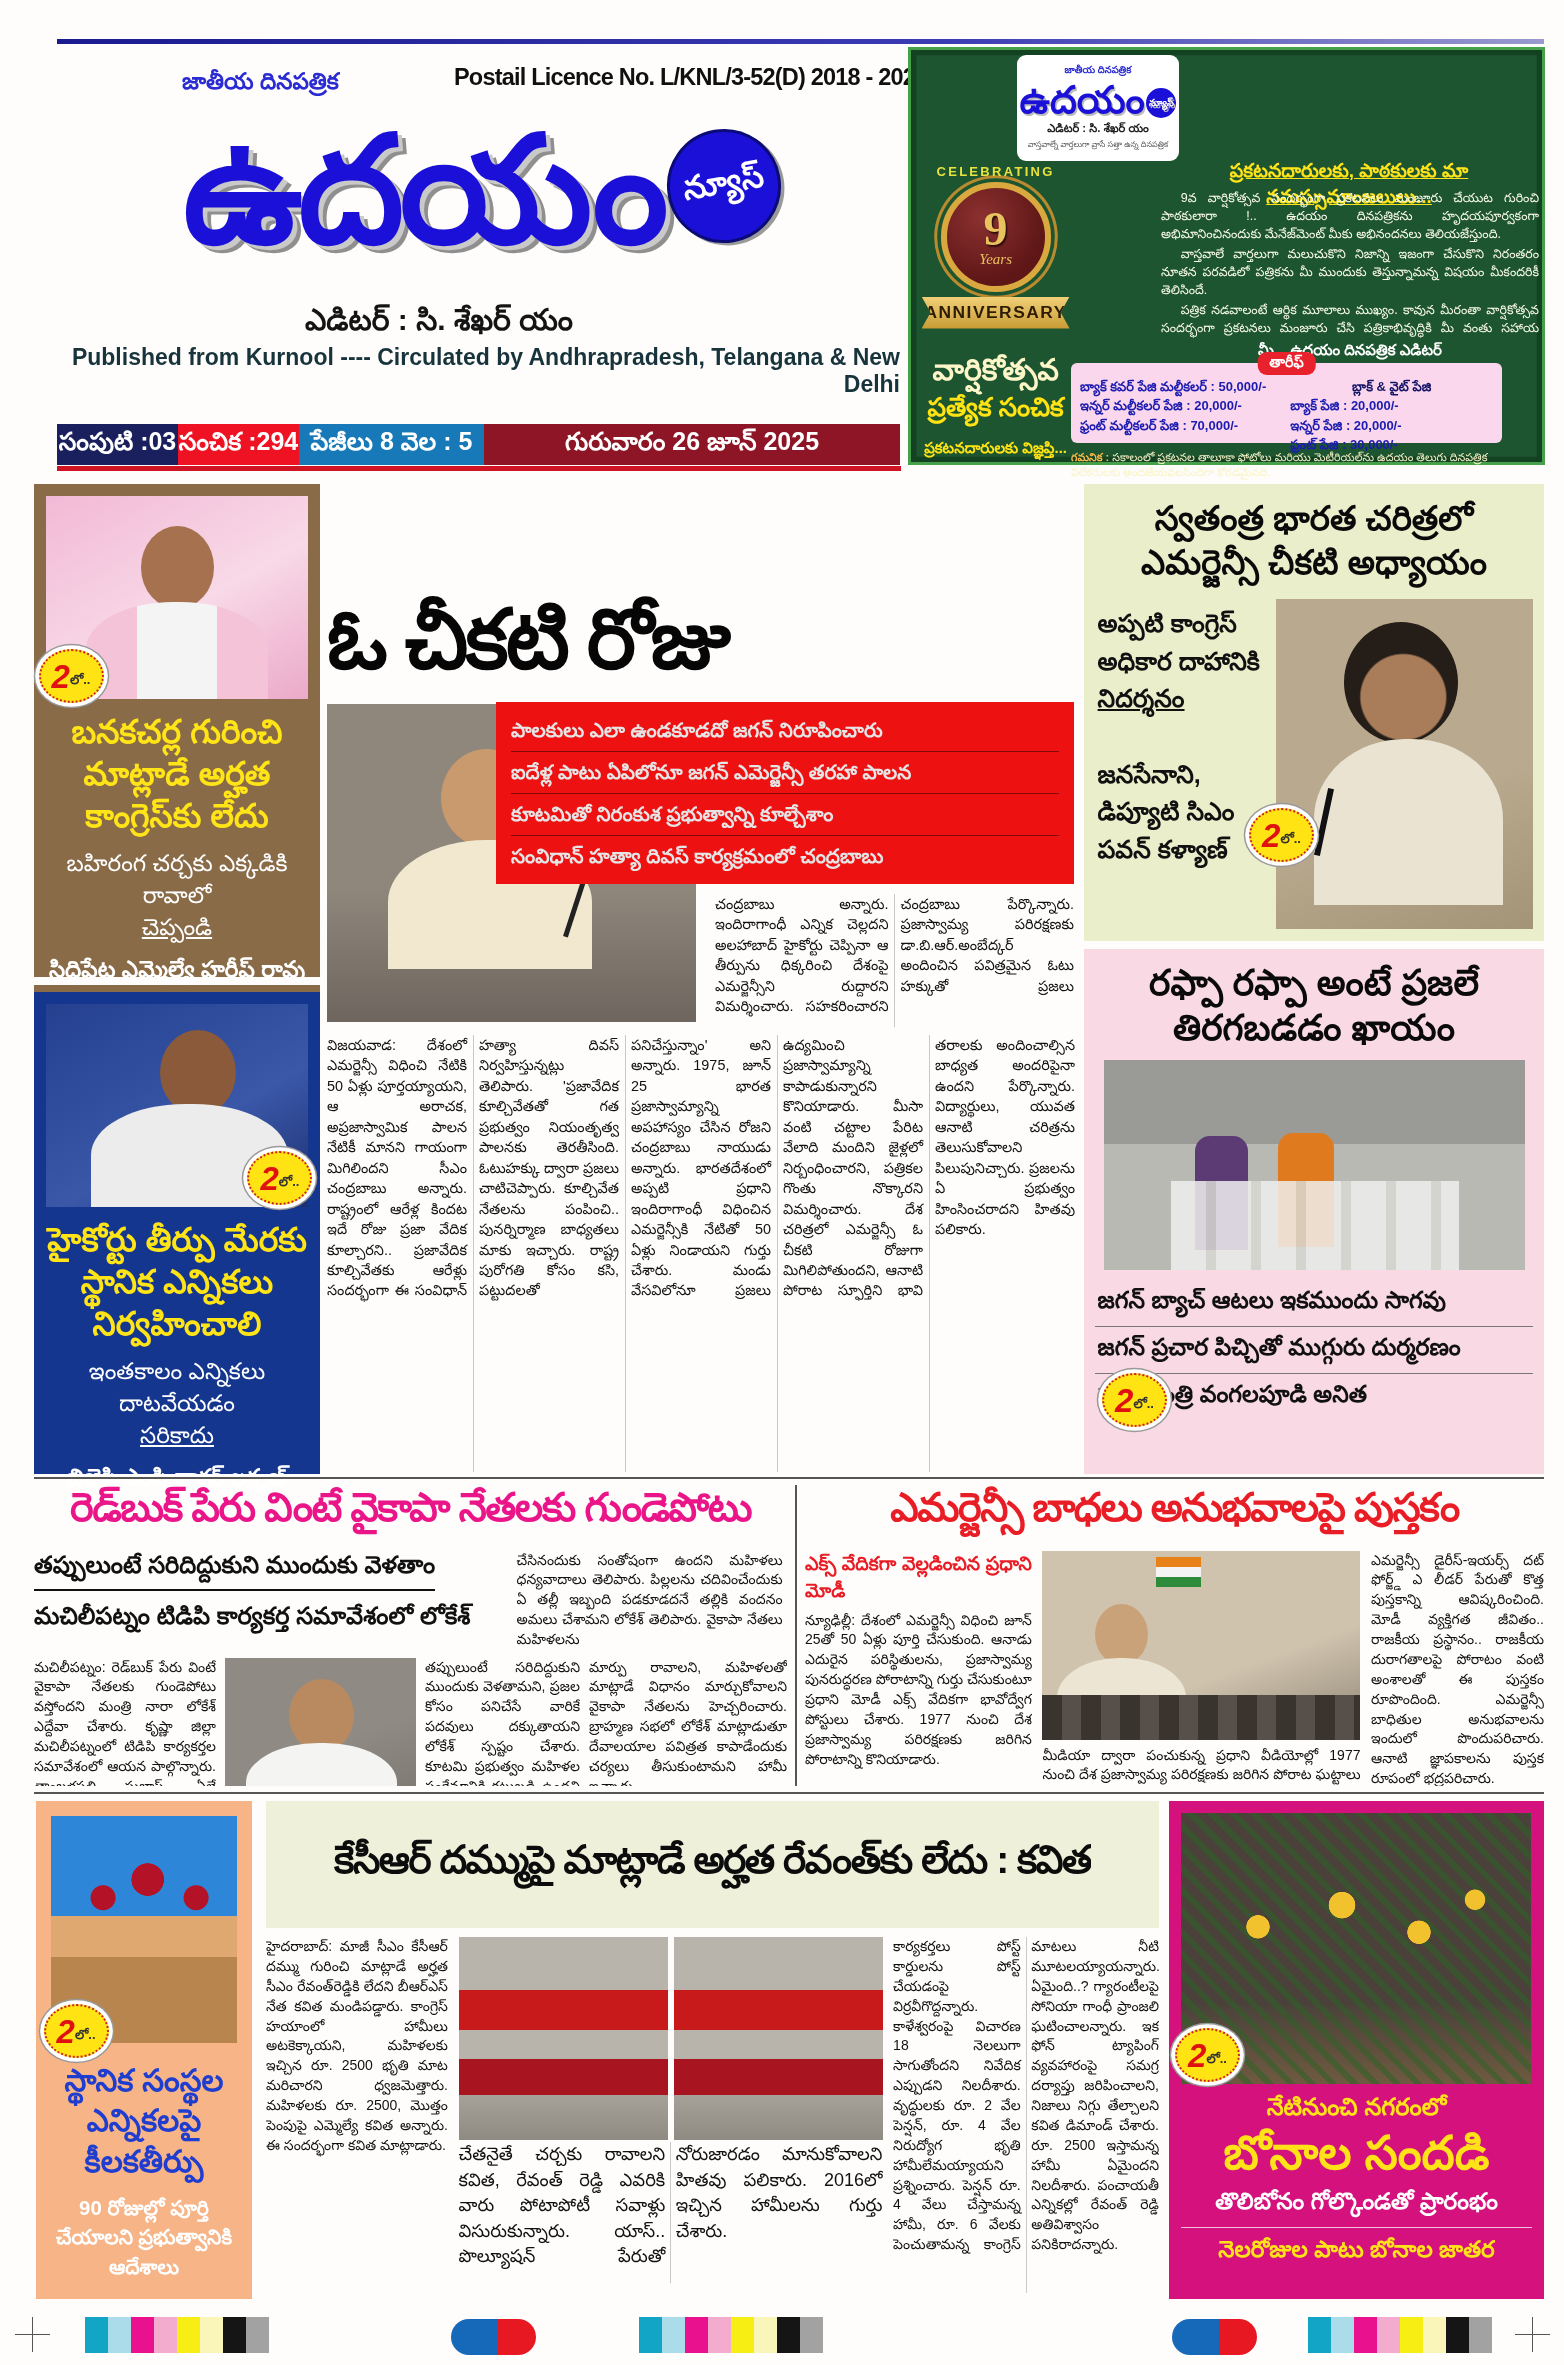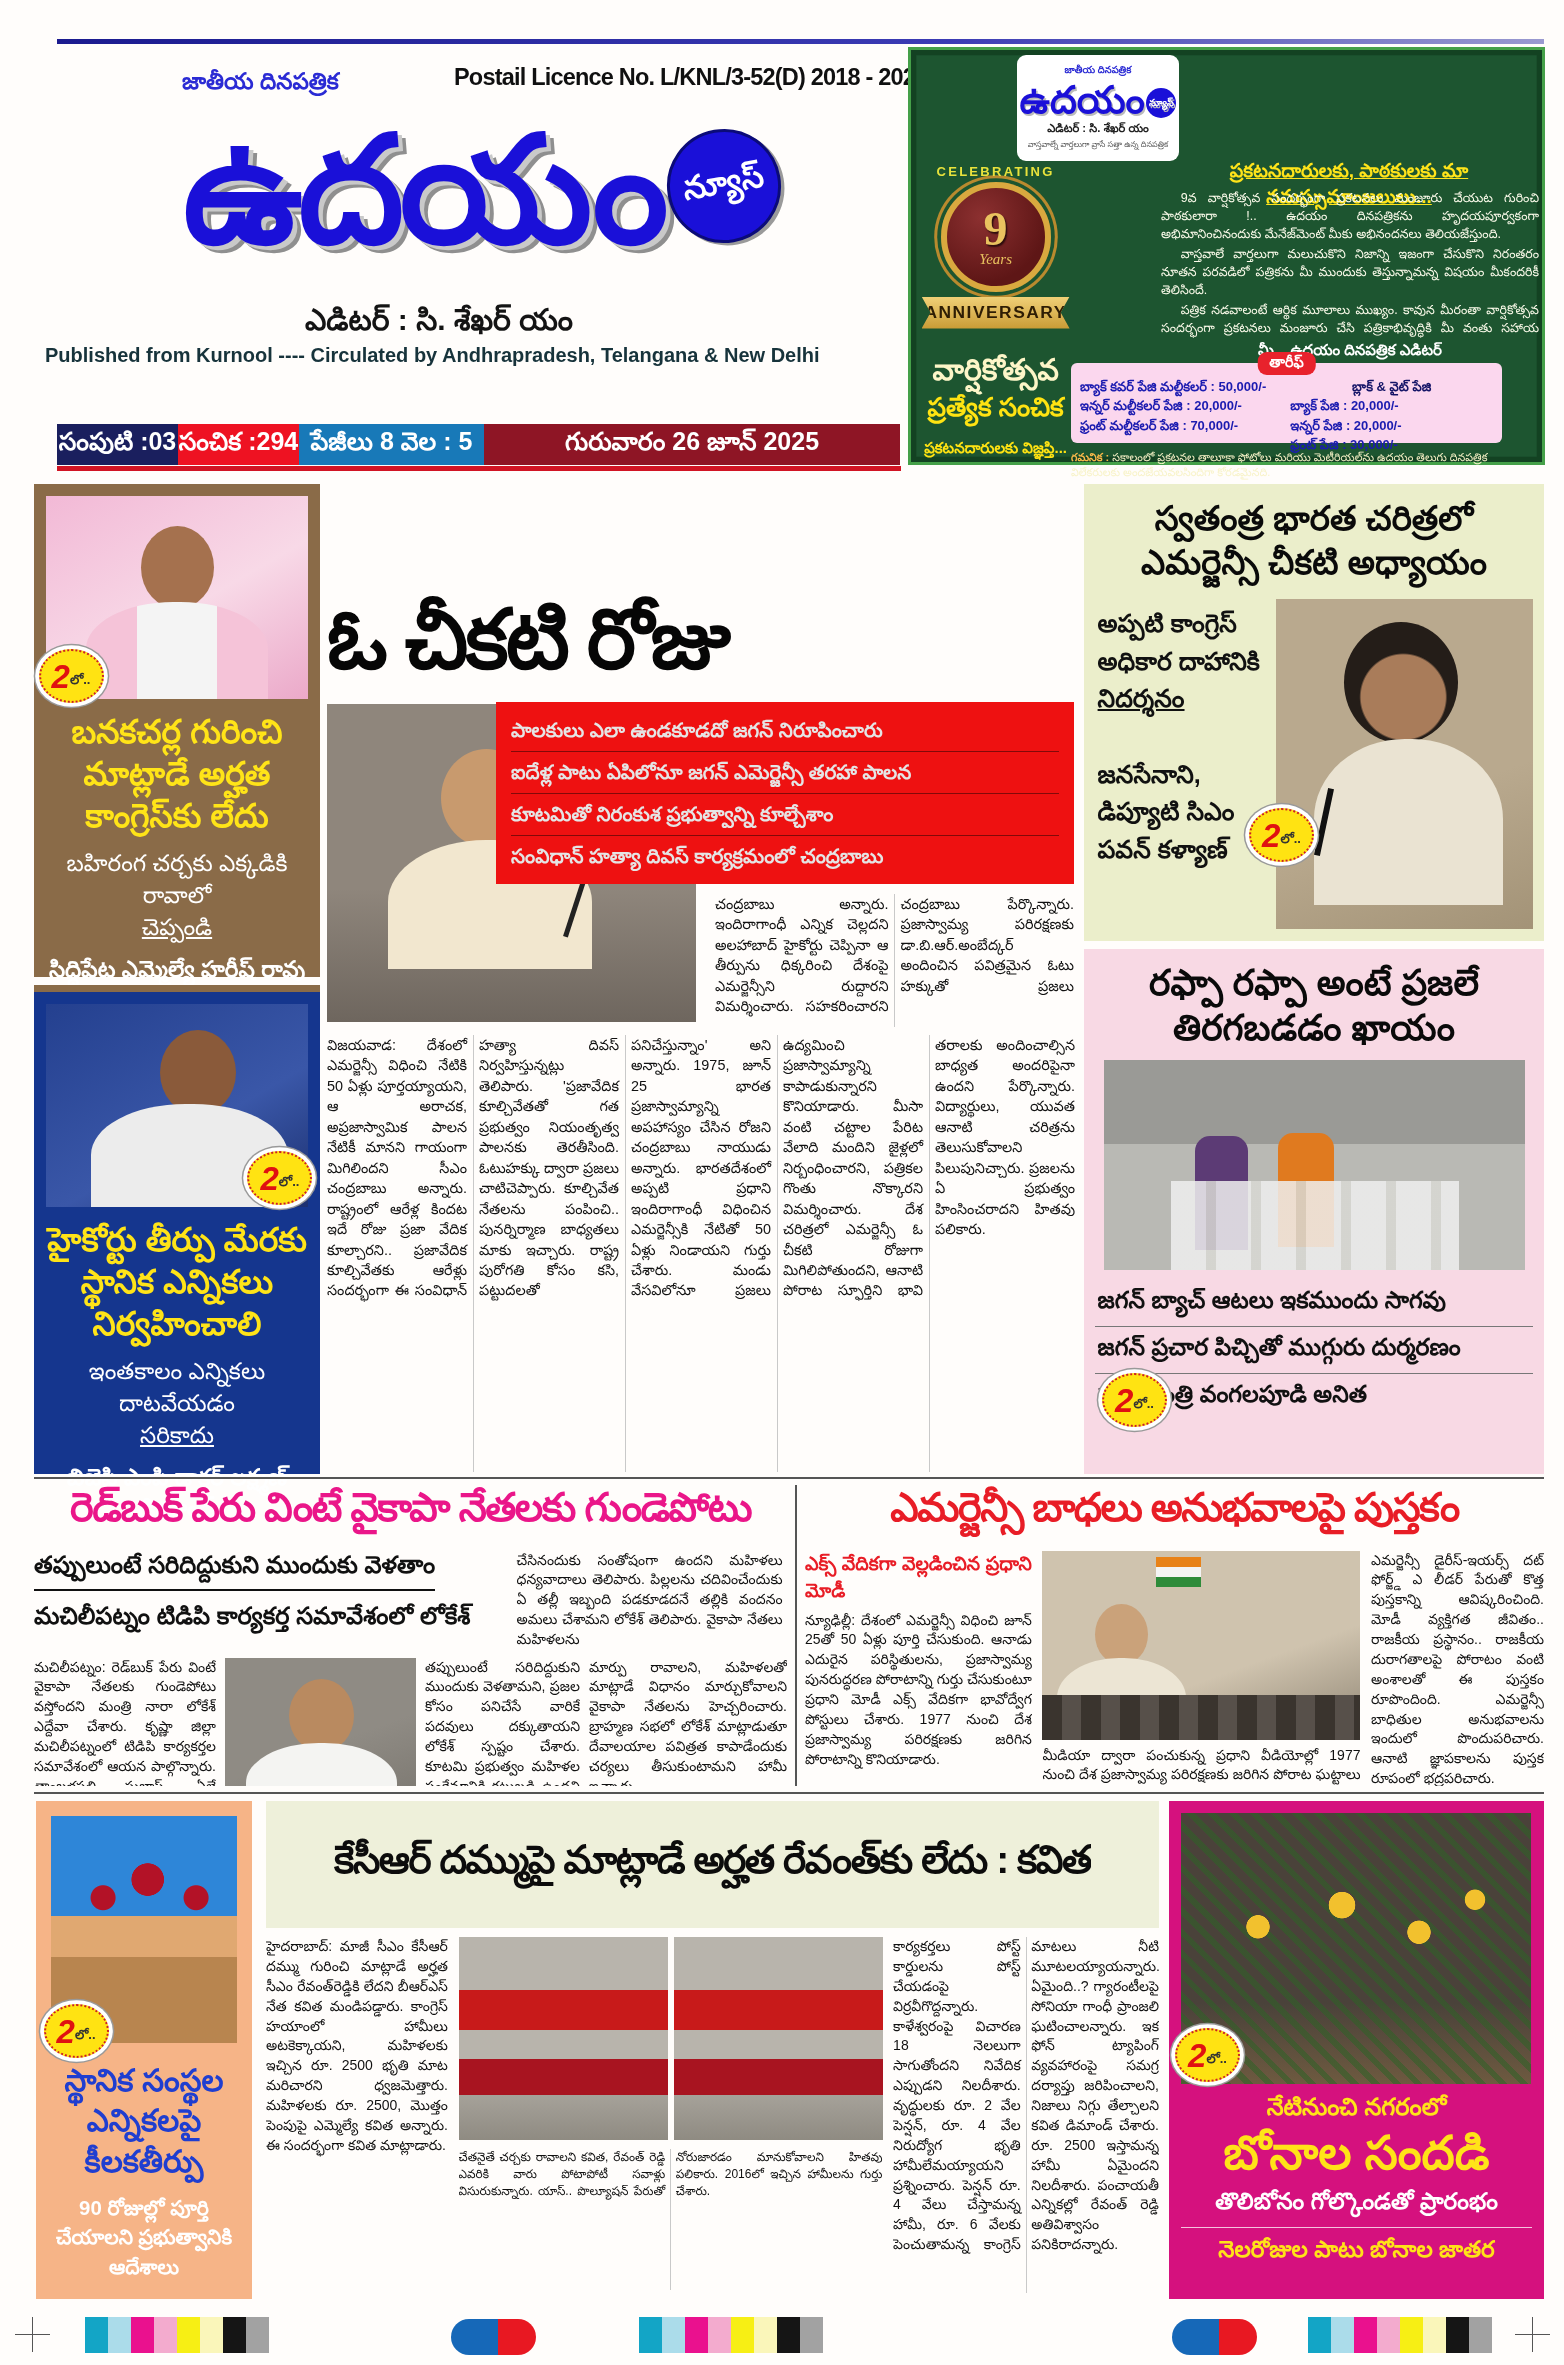--- a/index.html
+++ b/index.html
@@ -9,21 +9,21 @@
   
   #topline{position:absolute;left:57px;top:39px;width:1487px;height:4.5px;background:linear-gradient(90deg,#1b1b8f,#3b3bb4 60%,#9a9ad0)}
   #tagline{position:absolute;left:182px;top:68px;font-size:23px;font-weight:bold;color:#2b2bd4}
   #postal{position:absolute;left:454px;top:64px;font-size:23.5px;font-weight:bold;color:#101010;letter-spacing:-0.8px}
   #logo{position:absolute;left:45px;top:91px;width:757px;text-align:center;font-size:150px;line-height:198px;
         font-weight:bold;color:#1a10d8;letter-spacing:-4.5px;text-shadow:4.5px 3.8px 0 #c9c9c9,8.3px 6.8px 0 #8f8f8f;white-space:nowrap;overflow:hidden}
   #newsball{position:absolute;left:667px;top:129px;width:114px;height:114px;border-radius:50%;background:#1a10d8;
         border:3.8px solid #0b0b78;color:#fff;font-size:32px;font-weight:bold;display:flex;align-items:center;justify-content:center;
         transform:rotate(-10deg);box-shadow:3px 3px 0 #9a9a9a}
   #editor{position:absolute;left:227px;top:303px;width:424px;text-align:center;font-size:30px;font-weight:bold;color:#141414}
-  #published{position:absolute;left:45px;top:344px;width:855px;text-align:left;font-size:20px;font-weight:bold;color:#17333b}
+  #published{position:absolute;left:45px;top:344px;width:855px;text-align:right;font-size:23px;font-weight:bold;color:#17333b}
   #datebar{position:absolute;left:57px;top:424px;width:844px;height:41px;display:flex;font-weight:bold;color:#fff;font-size:25px}
   #datebar .seg{display:flex;align-items:center;justify-content:center;height:100%}
   #seg-vol{width:121px;background:#1a1f5e}
   #seg-issue{width:121px;background:#ee1222}
   #seg-pages{width:185px;background:#1879b8}
   #seg-date{width:416px;background:#8e1525}
   #dateunder{position:absolute;left:57px;top:466px;width:844px;height:4.5px;background:#d11424}
   
   #adbox{position:absolute;left:908px;top:47px;width:637px;height:418px;background:#1d5530;
          border:3px solid #45a049;box-shadow:inset 0 0 0 5.3px #134222}
@@ -169,21 +169,21 @@
   #botleft h2{font-size:31px;line-height:1.3;font-weight:bold;color:#1f3ed0;margin-top:18px}
   #botleft .bsub{font-size:20.4px;line-height:1.45;font-weight:bold;color:#fff;margin-top:12px}
   #botmid{position:absolute;left:266px;top:1801px;width:893px;height:498px}
   #botmid .headbox{height:127px;background:#eef0da;display:flex;align-items:center;justify-content:center;padding:0 23px}
   #botmid .headbox h2{font-size:39px;font-weight:bold;color:#0c0c0c;letter-spacing:-1.5px;text-align:center;white-space:nowrap;overflow:hidden}
   #botmid .body{display:flex;gap:10.6px;margin-top:9px}
   #botmid .c1{width:182px;height:356px;font-size:14px;line-height:1.42;text-align:justify;overflow:hidden}
   #botmid .cc{width:424px}
   #botmid .phrow{display:flex;gap:6px}
   .ph-protest{width:209px;height:203px}
-  #botmid .belowtxt{font-size:12px;line-height:1.42;text-align:justify;margin-top:9px;height:141px;overflow:hidden;column-count:2;column-gap:10.6px;column-rule:0.8px solid #c9c9c9}
+  #botmid .belowtxt{font-size:18px;line-height:1.42;text-align:justify;margin-top:2px;height:141px;overflow:hidden;column-count:2;column-gap:10.6px;column-rule:0.8px solid #c9c9c9}
   #botmid .cr{width:266px;height:356px;font-size:14px;line-height:1.42;text-align:justify;overflow:hidden;column-count:2;column-gap:10.6px;column-rule:0.8px solid #c9c9c9}
   #botright{position:absolute;left:1169px;top:1801px;width:375px;height:498px;background:#d5117e;padding:12px;text-align:center}
   #ph-bonalu{position:relative;width:350px;height:271px}
   #botright .h1{font-size:24px;font-weight:bold;color:#ffe318;margin-top:9px}
   #botright .h2{font-size:47px;line-height:1.1;font-weight:bold;color:#ffe318}
   #botright .w1{font-size:23px;font-weight:bold;color:#fff;margin-top:9px;padding-bottom:7.6px;border-bottom:1.5px solid rgba(255,255,255,.75)}
   #botright .y2{font-size:23px;font-weight:bold;color:#ffe318;margin-top:7.6px}
   
   .regmark{position:absolute;width:35px;height:35px}
   .regmark::before{content:"";position:absolute;left:0;right:0;top:16.6px;height:1.5px;background:#555}

